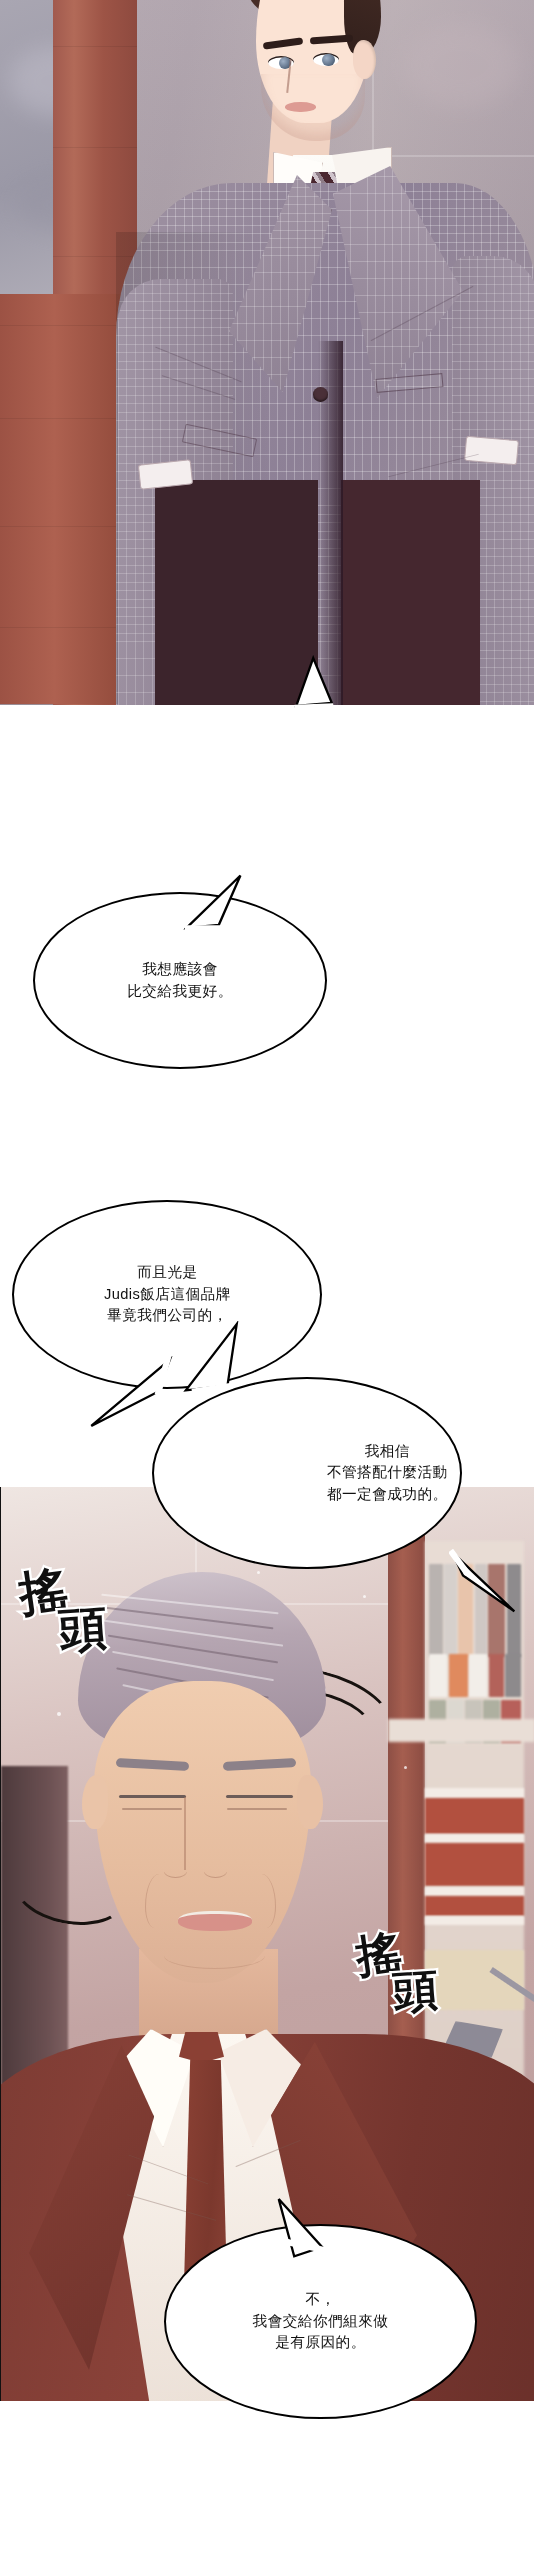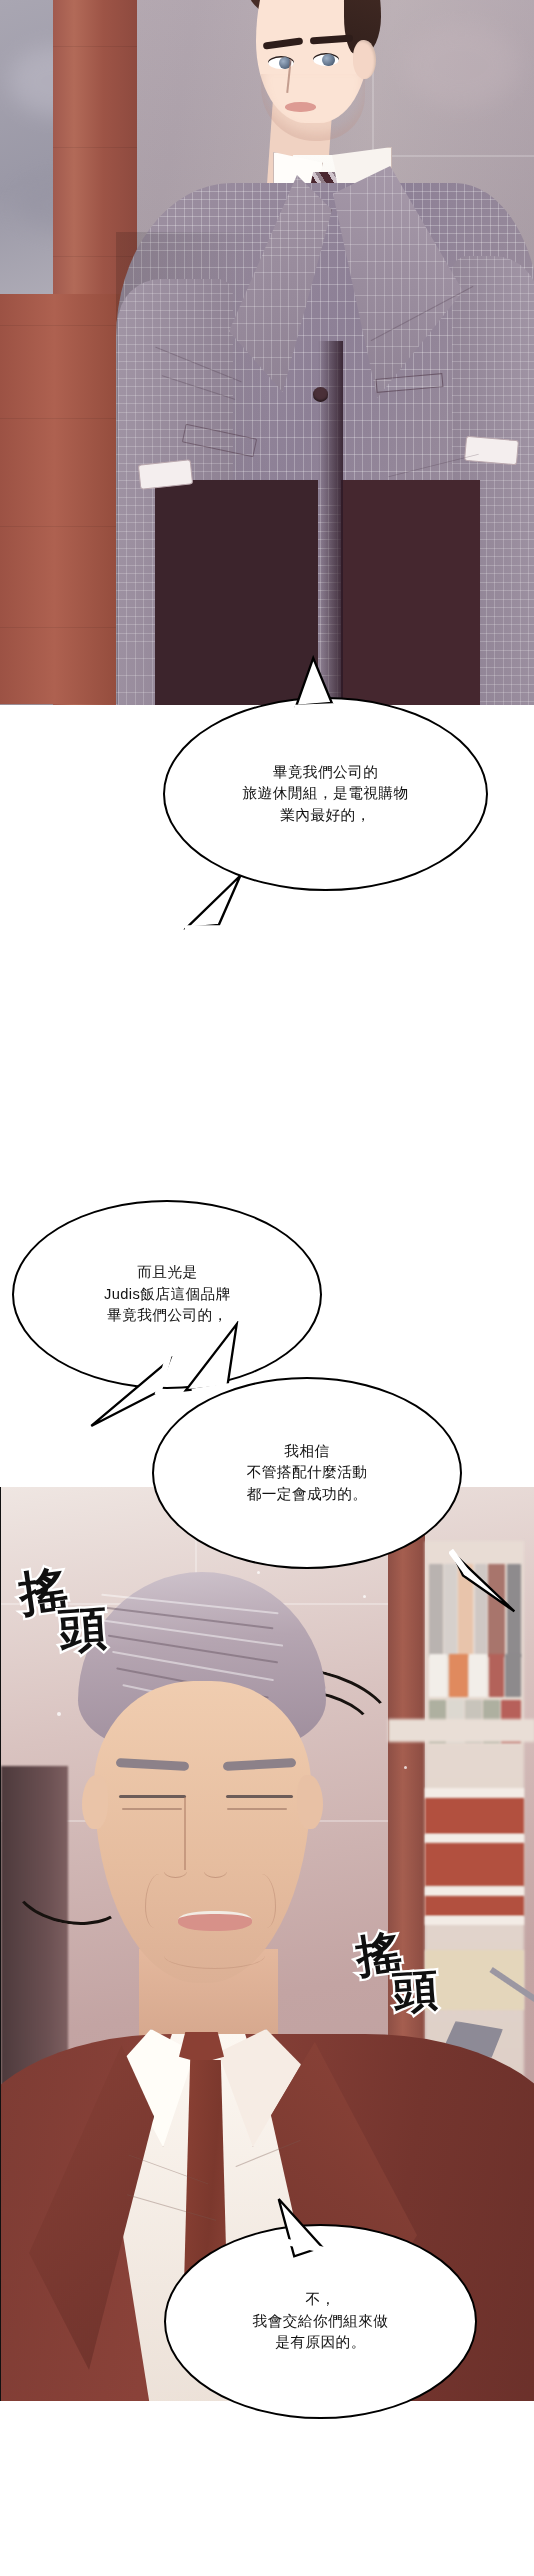--- a/index.html
+++ b/index.html
@@ -595,50 +595,49 @@
 
   <div class="sfx" style="left:356px;top:1929px;font-size:45px;">
     <span style="transform:rotate(-8deg);">搖</span>
     <span style="margin-left:37px;margin-top:-6.2px;transform:rotate(-4deg);">頭</span>
   </div>
 
   <svg class="tail" style="left:287px;top:655px;width:54px;height:54px;" viewBox="0 0 70 70">
     <path d="M12 66 L34 4 L58 62 Z" fill="#ffffff" stroke="#000" stroke-width="3"></path>
     <path d="M10 68 L60 66" stroke="#ffffff" stroke-width="7"></path>
   </svg>
-  <div class="bubble" id="b1" style="left:163px;top:697px;width:325px;height:194px;">
-    <div class="txt">畢竟我們公司的
-旅遊休閒組，是電視購物
-業內最好的，</div>
-  </div>
 
   <svg class="tail" style="left:180px;top:874px;width:70px;height:57px;" viewBox="0 0 90 74">
     <path d="M8 70 L78 2 L50 66 Z" fill="#ffffff" stroke="#000" stroke-width="3"></path>
     <path d="M6 70 L56 70" stroke="#ffffff" stroke-width="7"></path>
   </svg>
+  <div class="bubble" id="b2" style="left:33px;top:892px;width:294px;height:177px;">
+    <div class="txt">我想應該會
+比交給我更好。</div>
+  </div>
 
   <svg class="tail" style="left:77px;top:1355px;width:101px;height:74px;" viewBox="0 0 130 96">
     <path d="M120 6 L18 92 L104 48 Z" fill="#ffffff" stroke="#000" stroke-width="3"></path>
     <path d="M118 2 L104 52" stroke="#ffffff" stroke-width="8"></path>
   </svg>
   <div class="bubble" id="b3" style="left:12.4px;top:1200px;width:310px;height:189px;">
     <div class="txt">而且光是
 Judis飯店這個品牌
 畢竟我們公司的，</div>
   </div>
 
   <svg class="tail" style="left:178px;top:1321px;width:65px;height:74px;" viewBox="0 0 84 96">
     <path d="M76 4 L10 90 L64 84 Z" fill="#ffffff" stroke="#000" stroke-width="3"></path>
     <path d="M18 92 L70 84" stroke="#ffffff" stroke-width="8"></path>
   </svg>
   <svg class="tail" style="left:449px;top:1549px;width:70px;height:67px;" viewBox="0 0 90 86">
     <path d="M4 4 L84 80 L18 34 Z" fill="#ffffff" stroke="#000" stroke-width="3"></path>
     <path d="M2 2 L24 32" stroke="#ffffff" stroke-width="8"></path>
   </svg>
-  <div class="bubble" id="b4" style="left:152px;top:1377px;width:310px;height:192px;">
+  <div class="bubble" id="b4" style="left:152px;top:1377px;width:310px;height:192px;justify-content:flex-end;">
     <div class="txt">我相信
 不管搭配什麼活動
 都一定會成功的。</div>
   </div>
 
   <svg class="tail" style="left:271px;top:2196px;width:65px;height:65px;" viewBox="0 0 84 84">
     <path d="M10 4 L30 78 L66 66 Z" fill="#ffffff" stroke="#000" stroke-width="3"></path>
     <path d="M14 58 L70 70" stroke="#ffffff" stroke-width="8"></path>
   </svg>
   <div class="bubble" id="b5" style="left:164px;top:2224px;width:313px;height:195px;">

